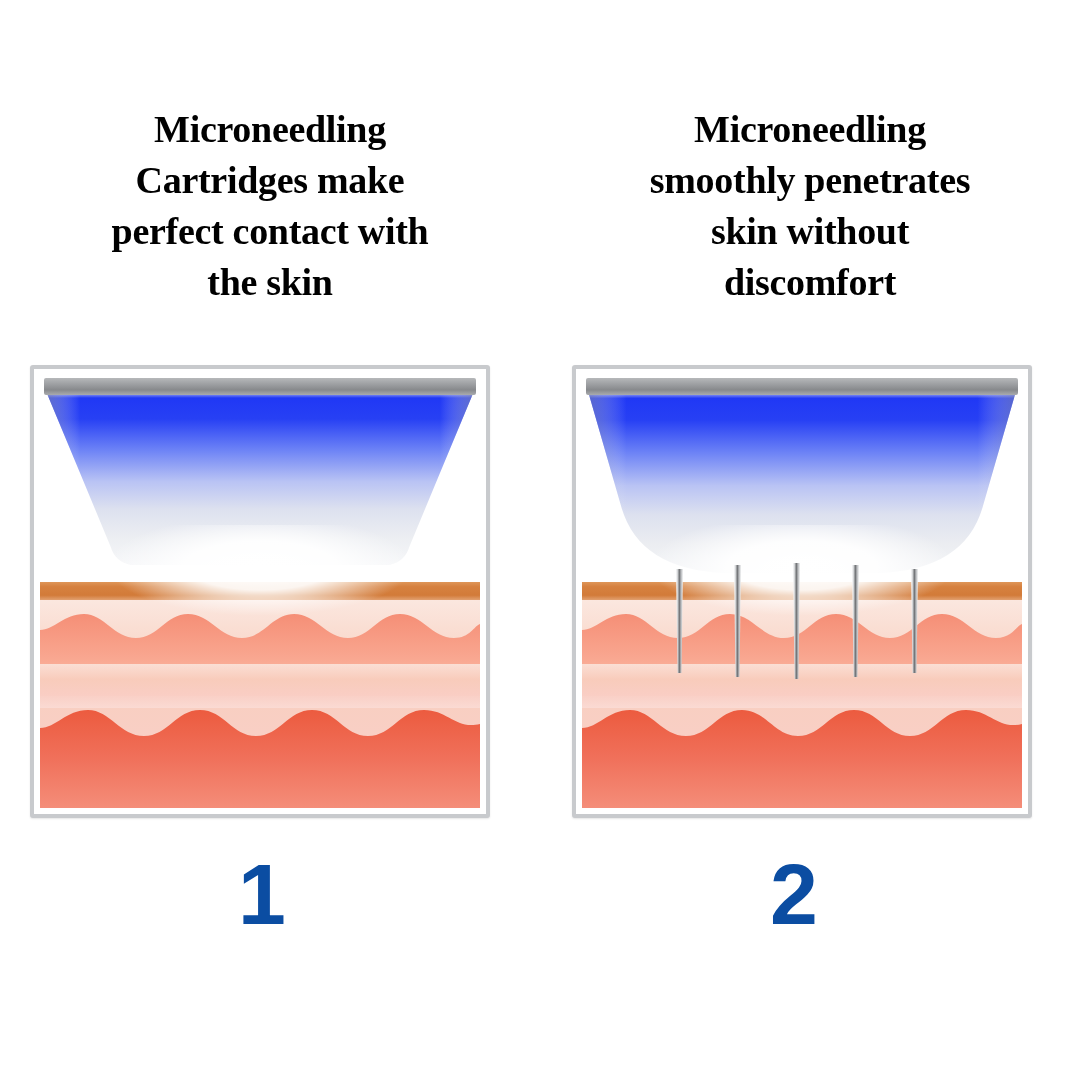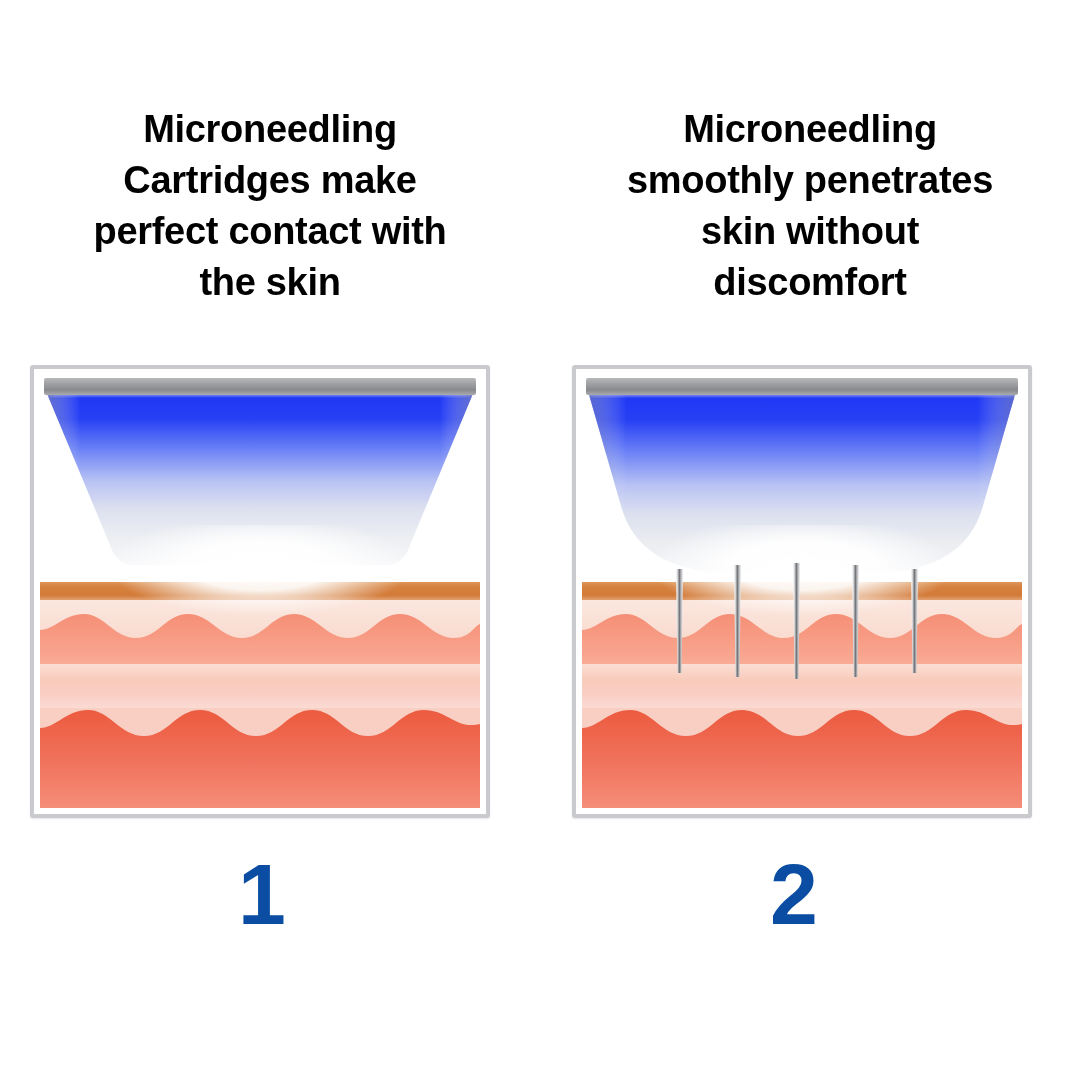--- a/index.html
+++ b/index.html
@@ -39,20 +39,21 @@
     width: 540px;
     text-align: center;
     font-size: 38px;
     font-weight: bold;
     line-height: 51px;
     color: #000000;
     letter-spacing: -0.3px;
     white-space: pre-line;
     padding: 0 8px;
     box-sizing: border-box;
+    font-family: Liberation Serif, serif;
   }
   .step-right .caption { top: 104px; }
 
   
   .frame {
     position: absolute;
     top: 365px;
     width: 460px;
     height: 453px;
     box-sizing: border-box;

